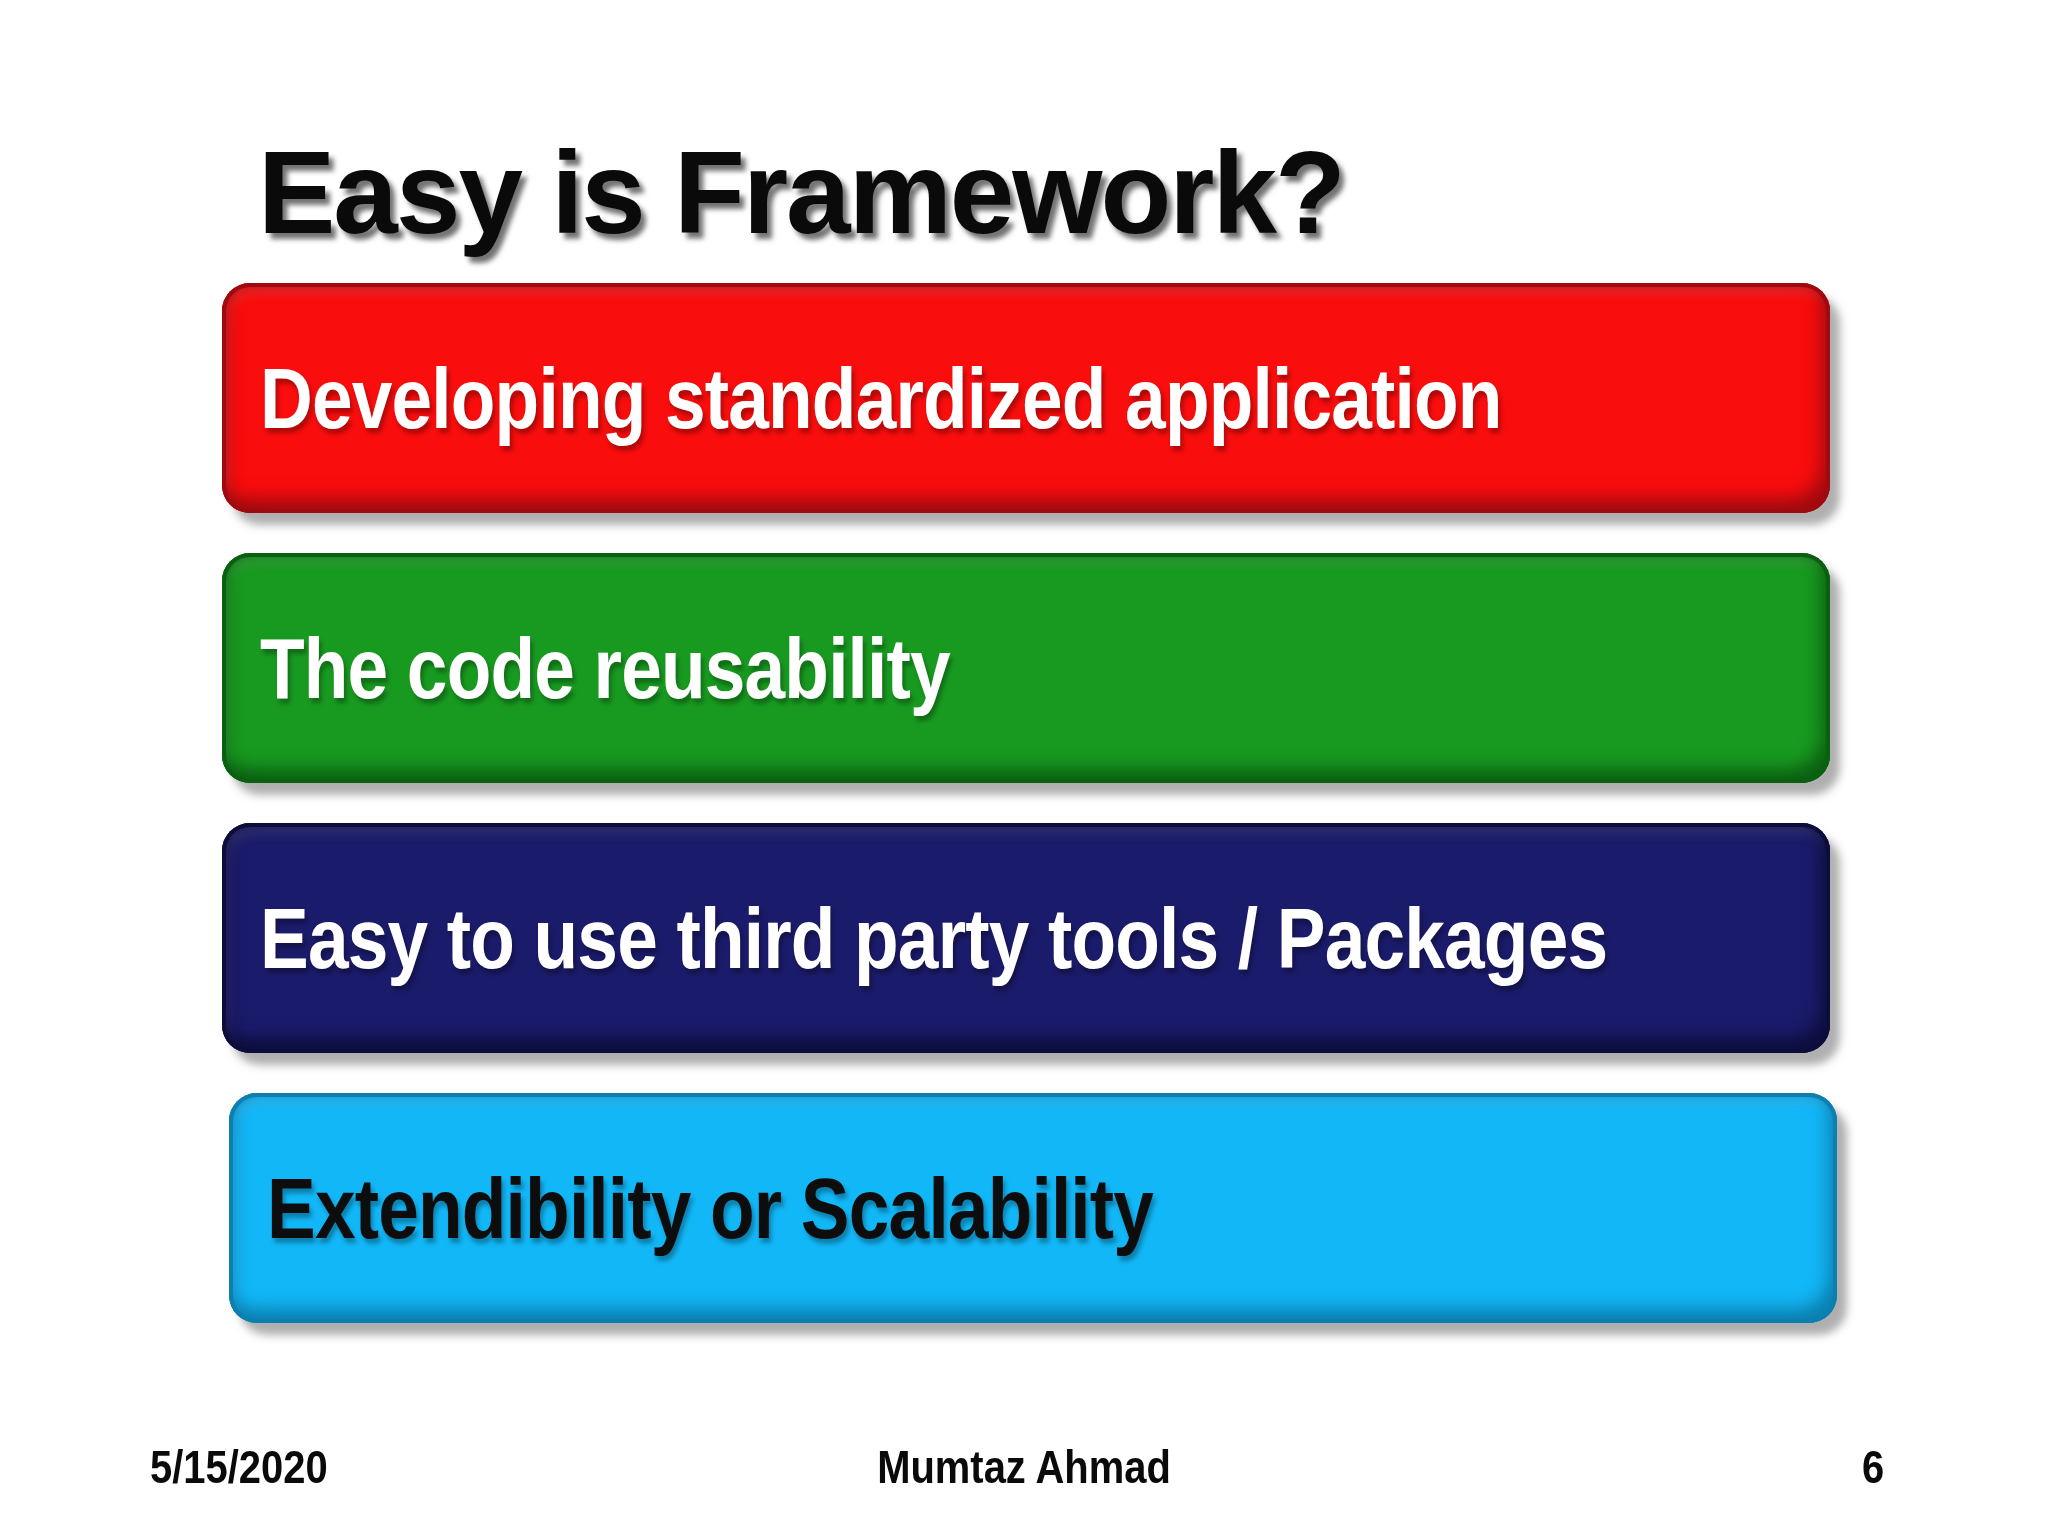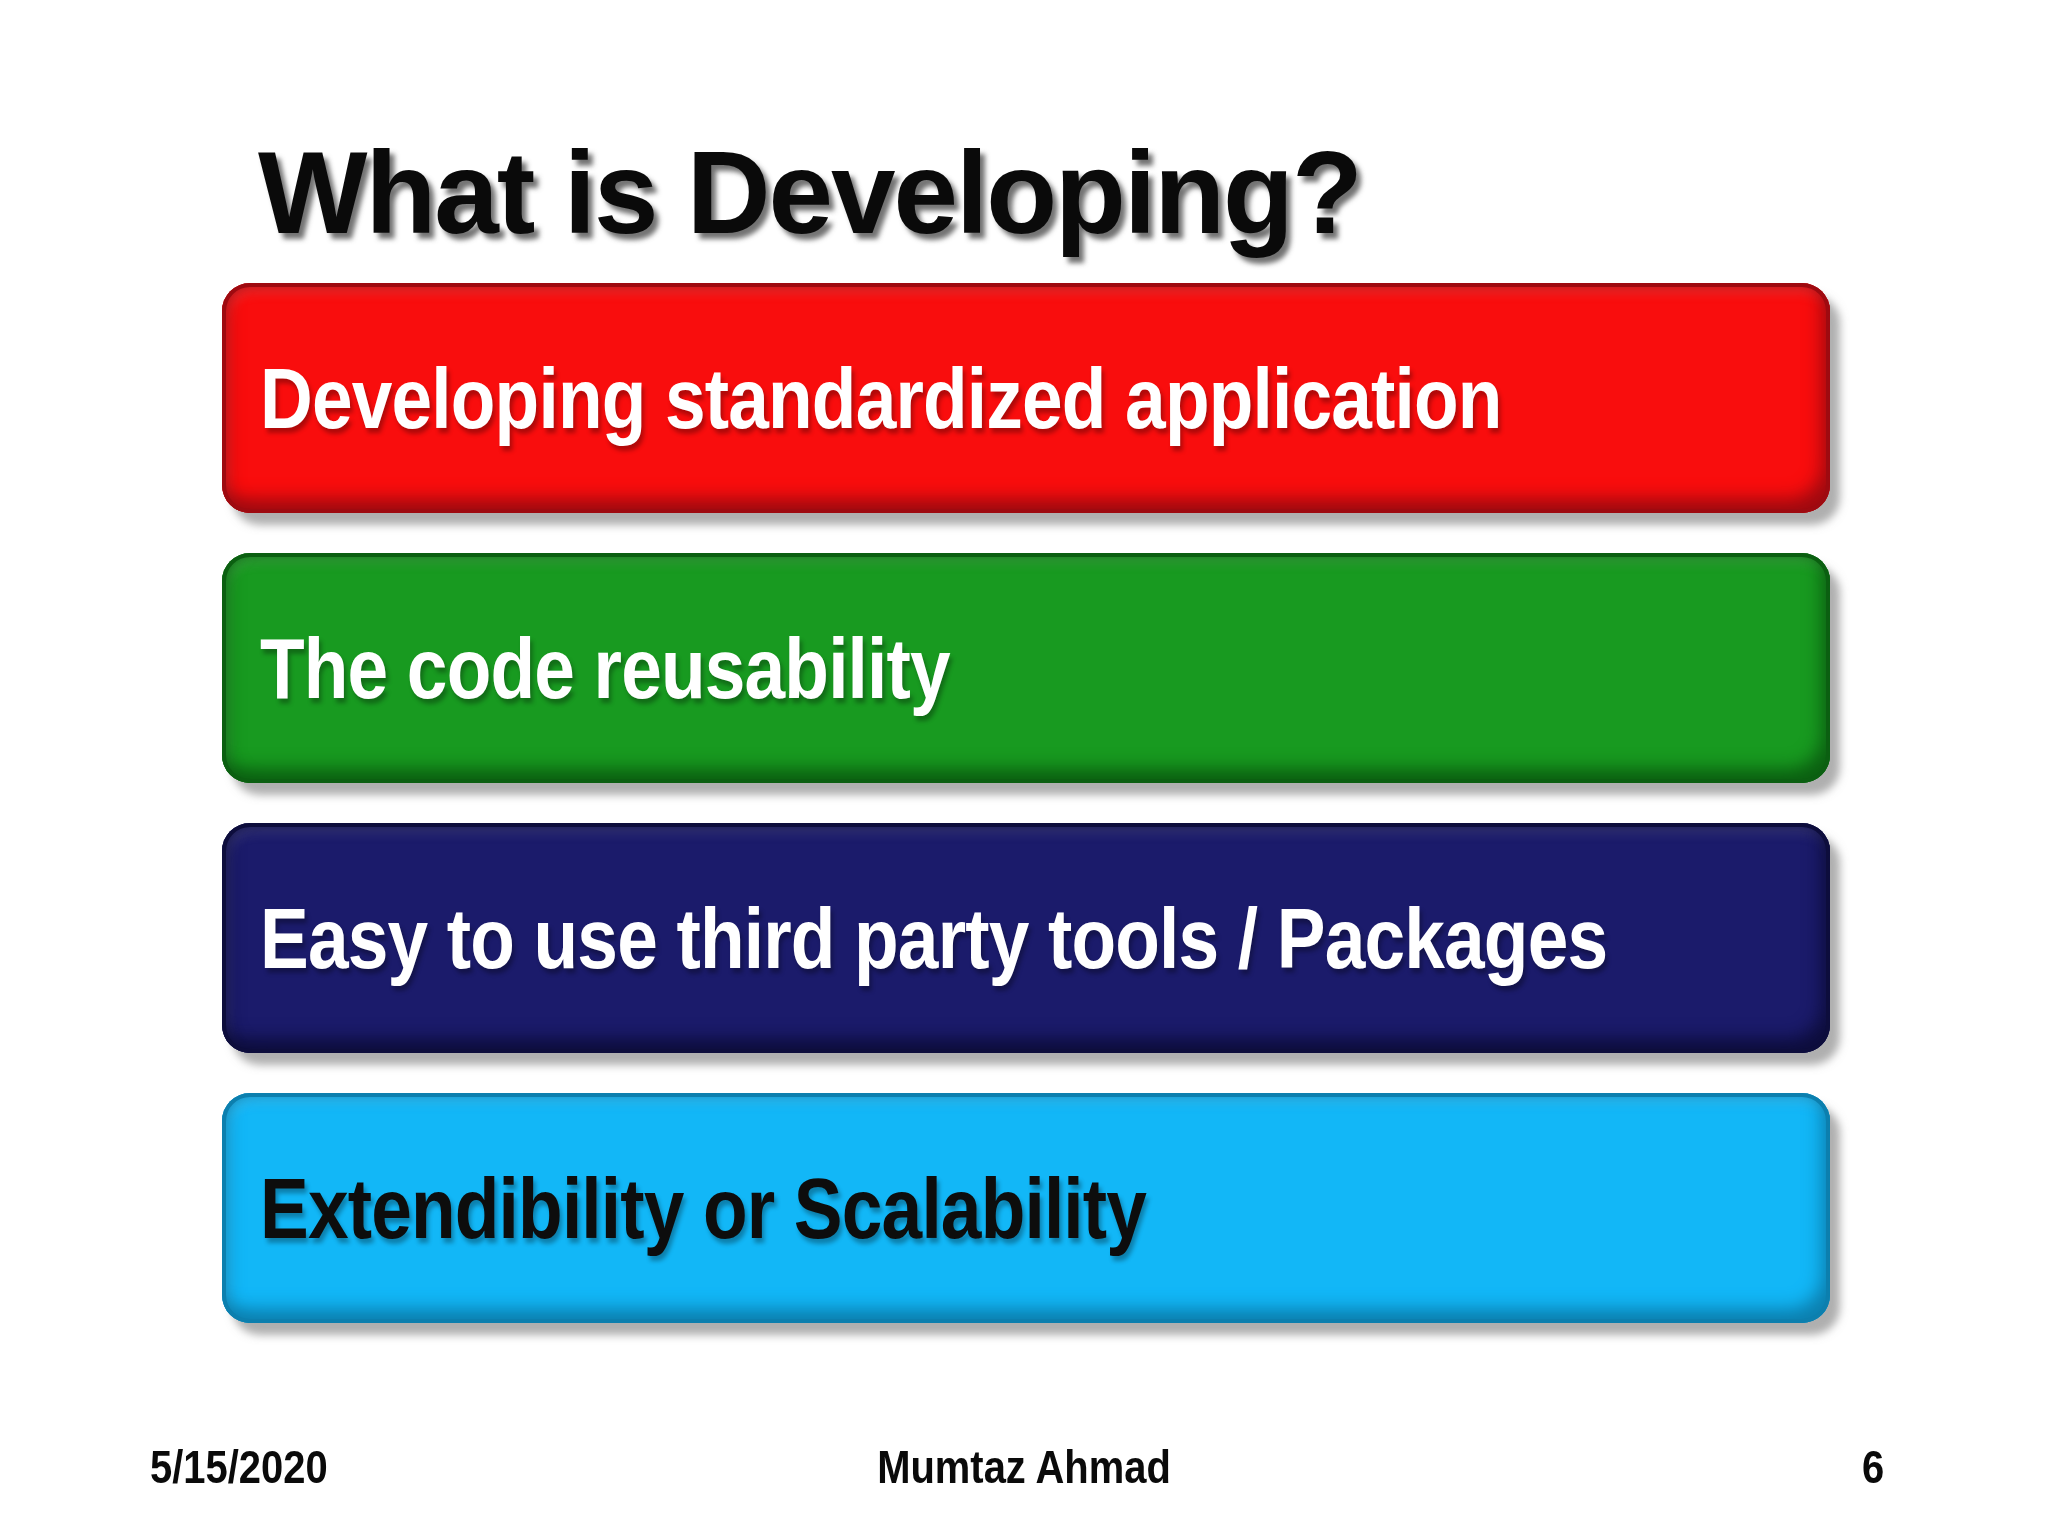--- a/index.html
+++ b/index.html
@@ -38,21 +38,21 @@
       inset 14px -6px 18px -10px var(--edge),
       inset 0 12px 16px -10px var(--edge),
       inset 4px 8px 14px rgba(255,255,255,0.18),
       10px 12px 8px rgba(110,110,110,0.55);
     display:flex;
     align-items:center;
   }
   .bar-1{top:283px;}
   .bar-2{top:553px;}
   .bar-3{top:823px;}
-  .bar-4{top:1093px;}
+  .bar-4{top:1093px;margin-left:7px;}
   .bar-label{
     margin-left:38px;
     font-size:86px;
     font-weight:700;
     color:var(--ink);
     white-space:nowrap;
     transform:scaleX(0.85);
     transform-origin:left center;
     letter-spacing:-1px;
     text-shadow:3px 5px 5px rgba(0,0,0,0.30);
@@ -80,21 +80,21 @@
     left:1862px;
     transform:scaleX(0.85);
     transform-origin:left center;
   }
 </style>
 </head>
 <body>
 
 <div class="slide">
 
-  <h1 class="title">What is Developing?</h1>
+  <h1 class="title">Easy is Framework?</h1>
 
   <div class="bar bar-1" style="--fill: #f90d0d; --edge: #9e0a10; --ink: #ffffff;">
     <span class="bar-label">Developing standardized application</span>
   </div>
 
   <div class="bar bar-2" style="--fill: #189a20; --edge: #0b5f11; --ink: #ffffff;">
     <span class="bar-label">The code reusability</span>
   </div>
 
   <div class="bar bar-3" style="--fill: #1b1b6b; --edge: #0d0d3c; --ink: #ffffff;">

